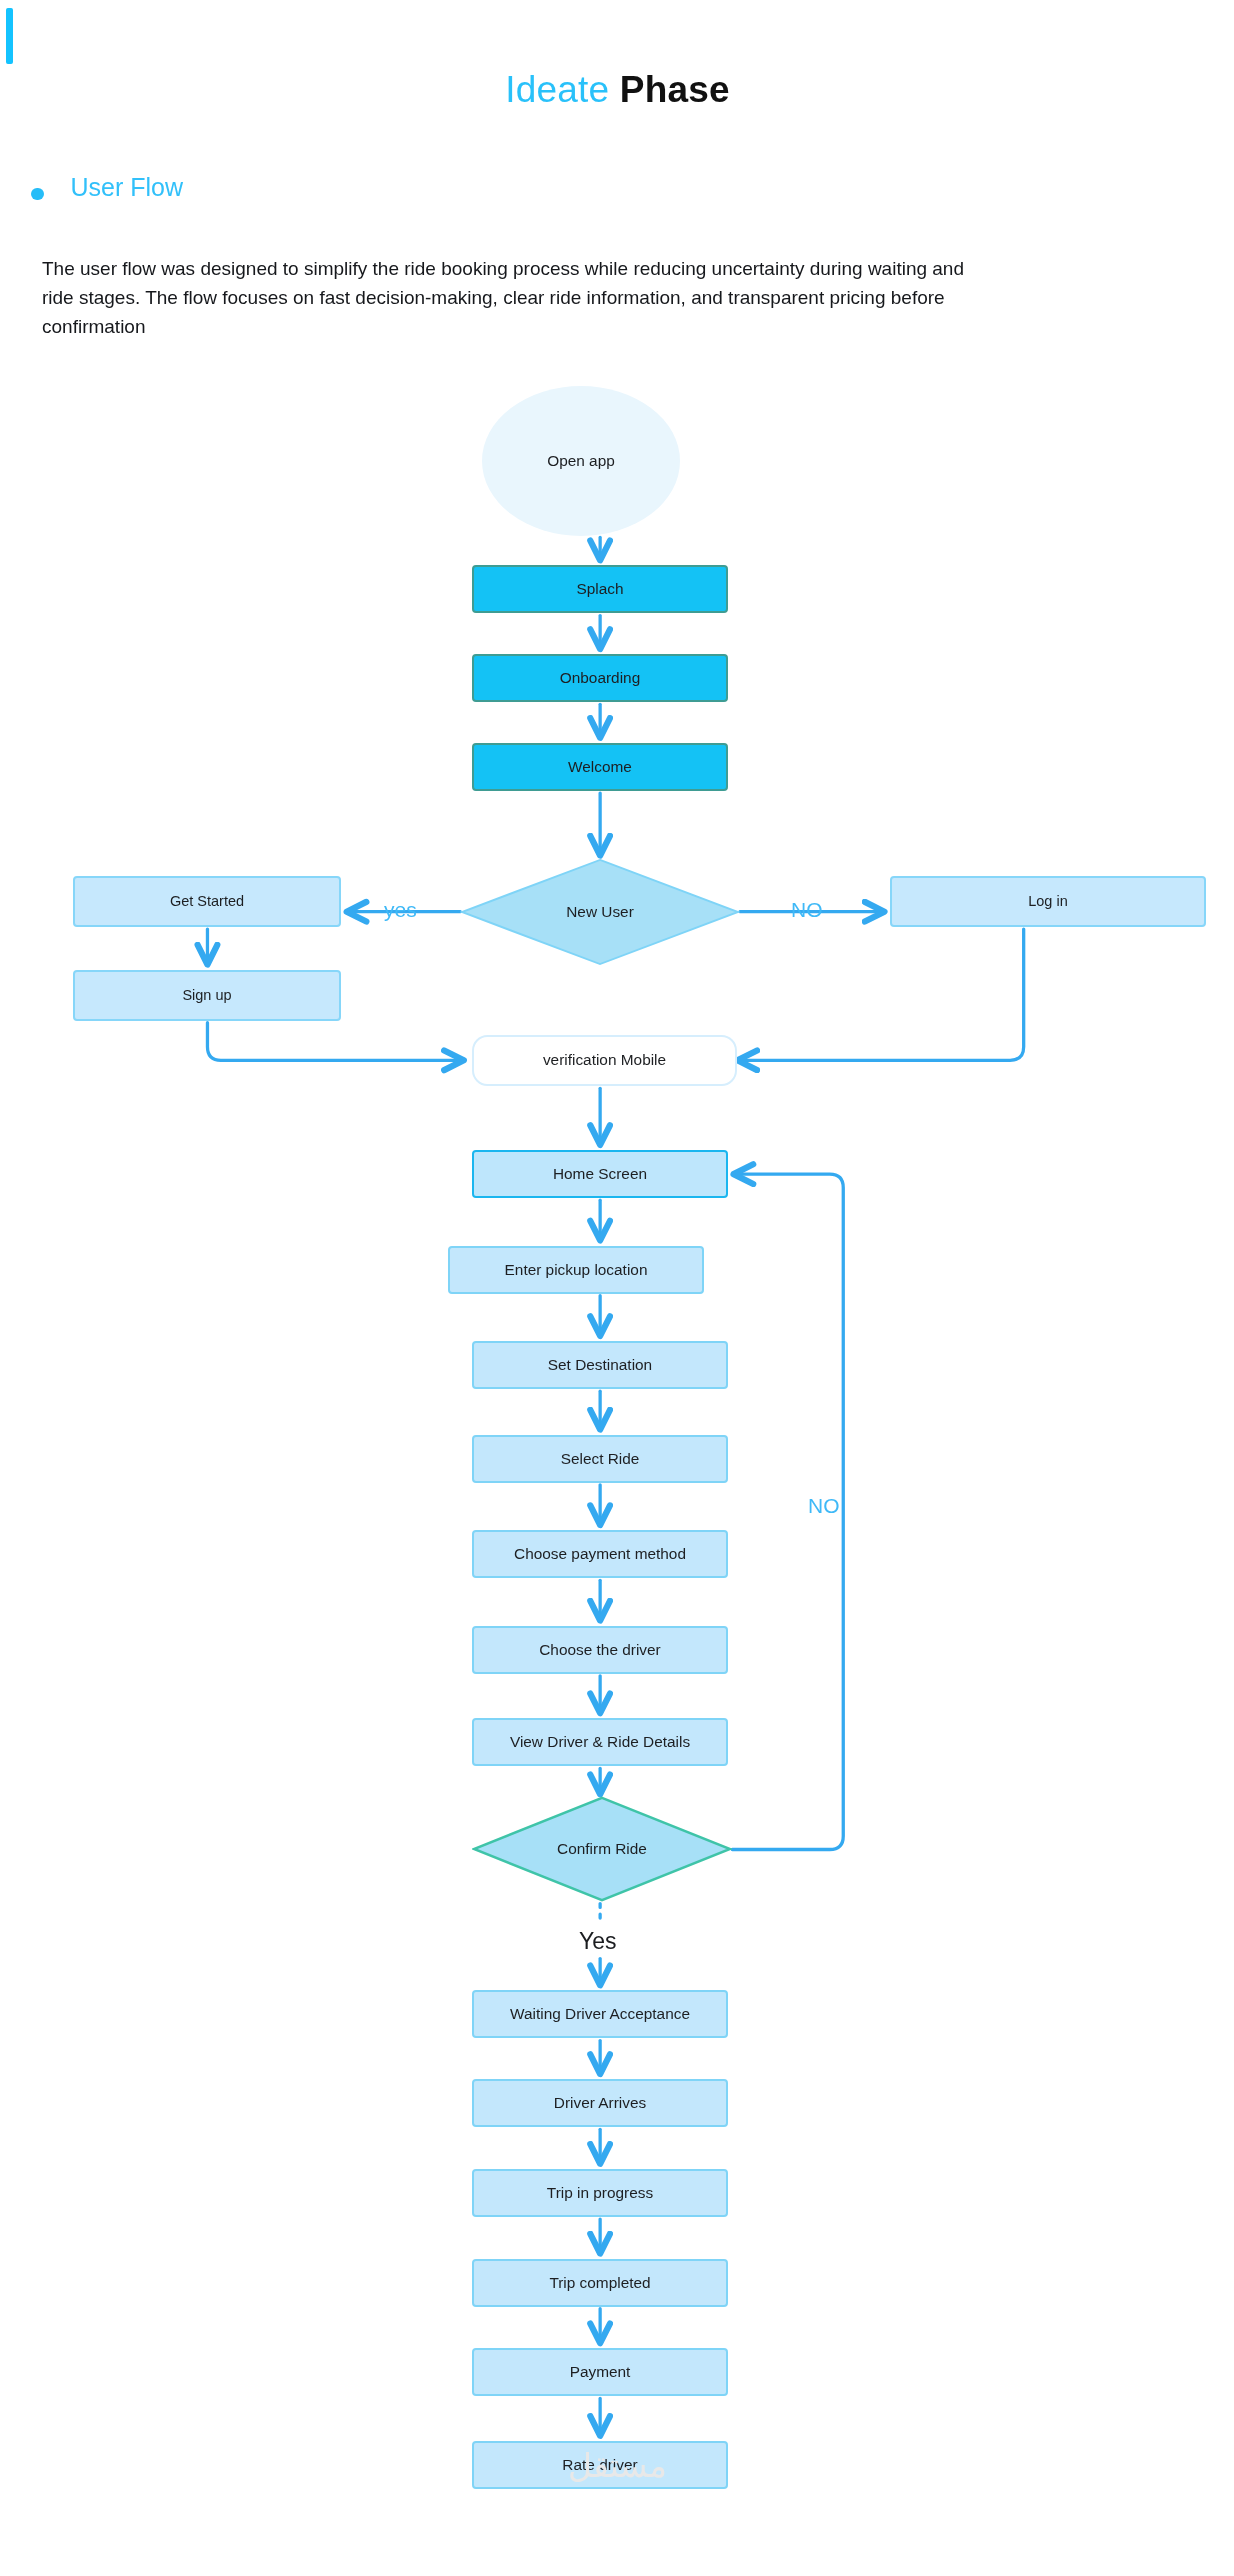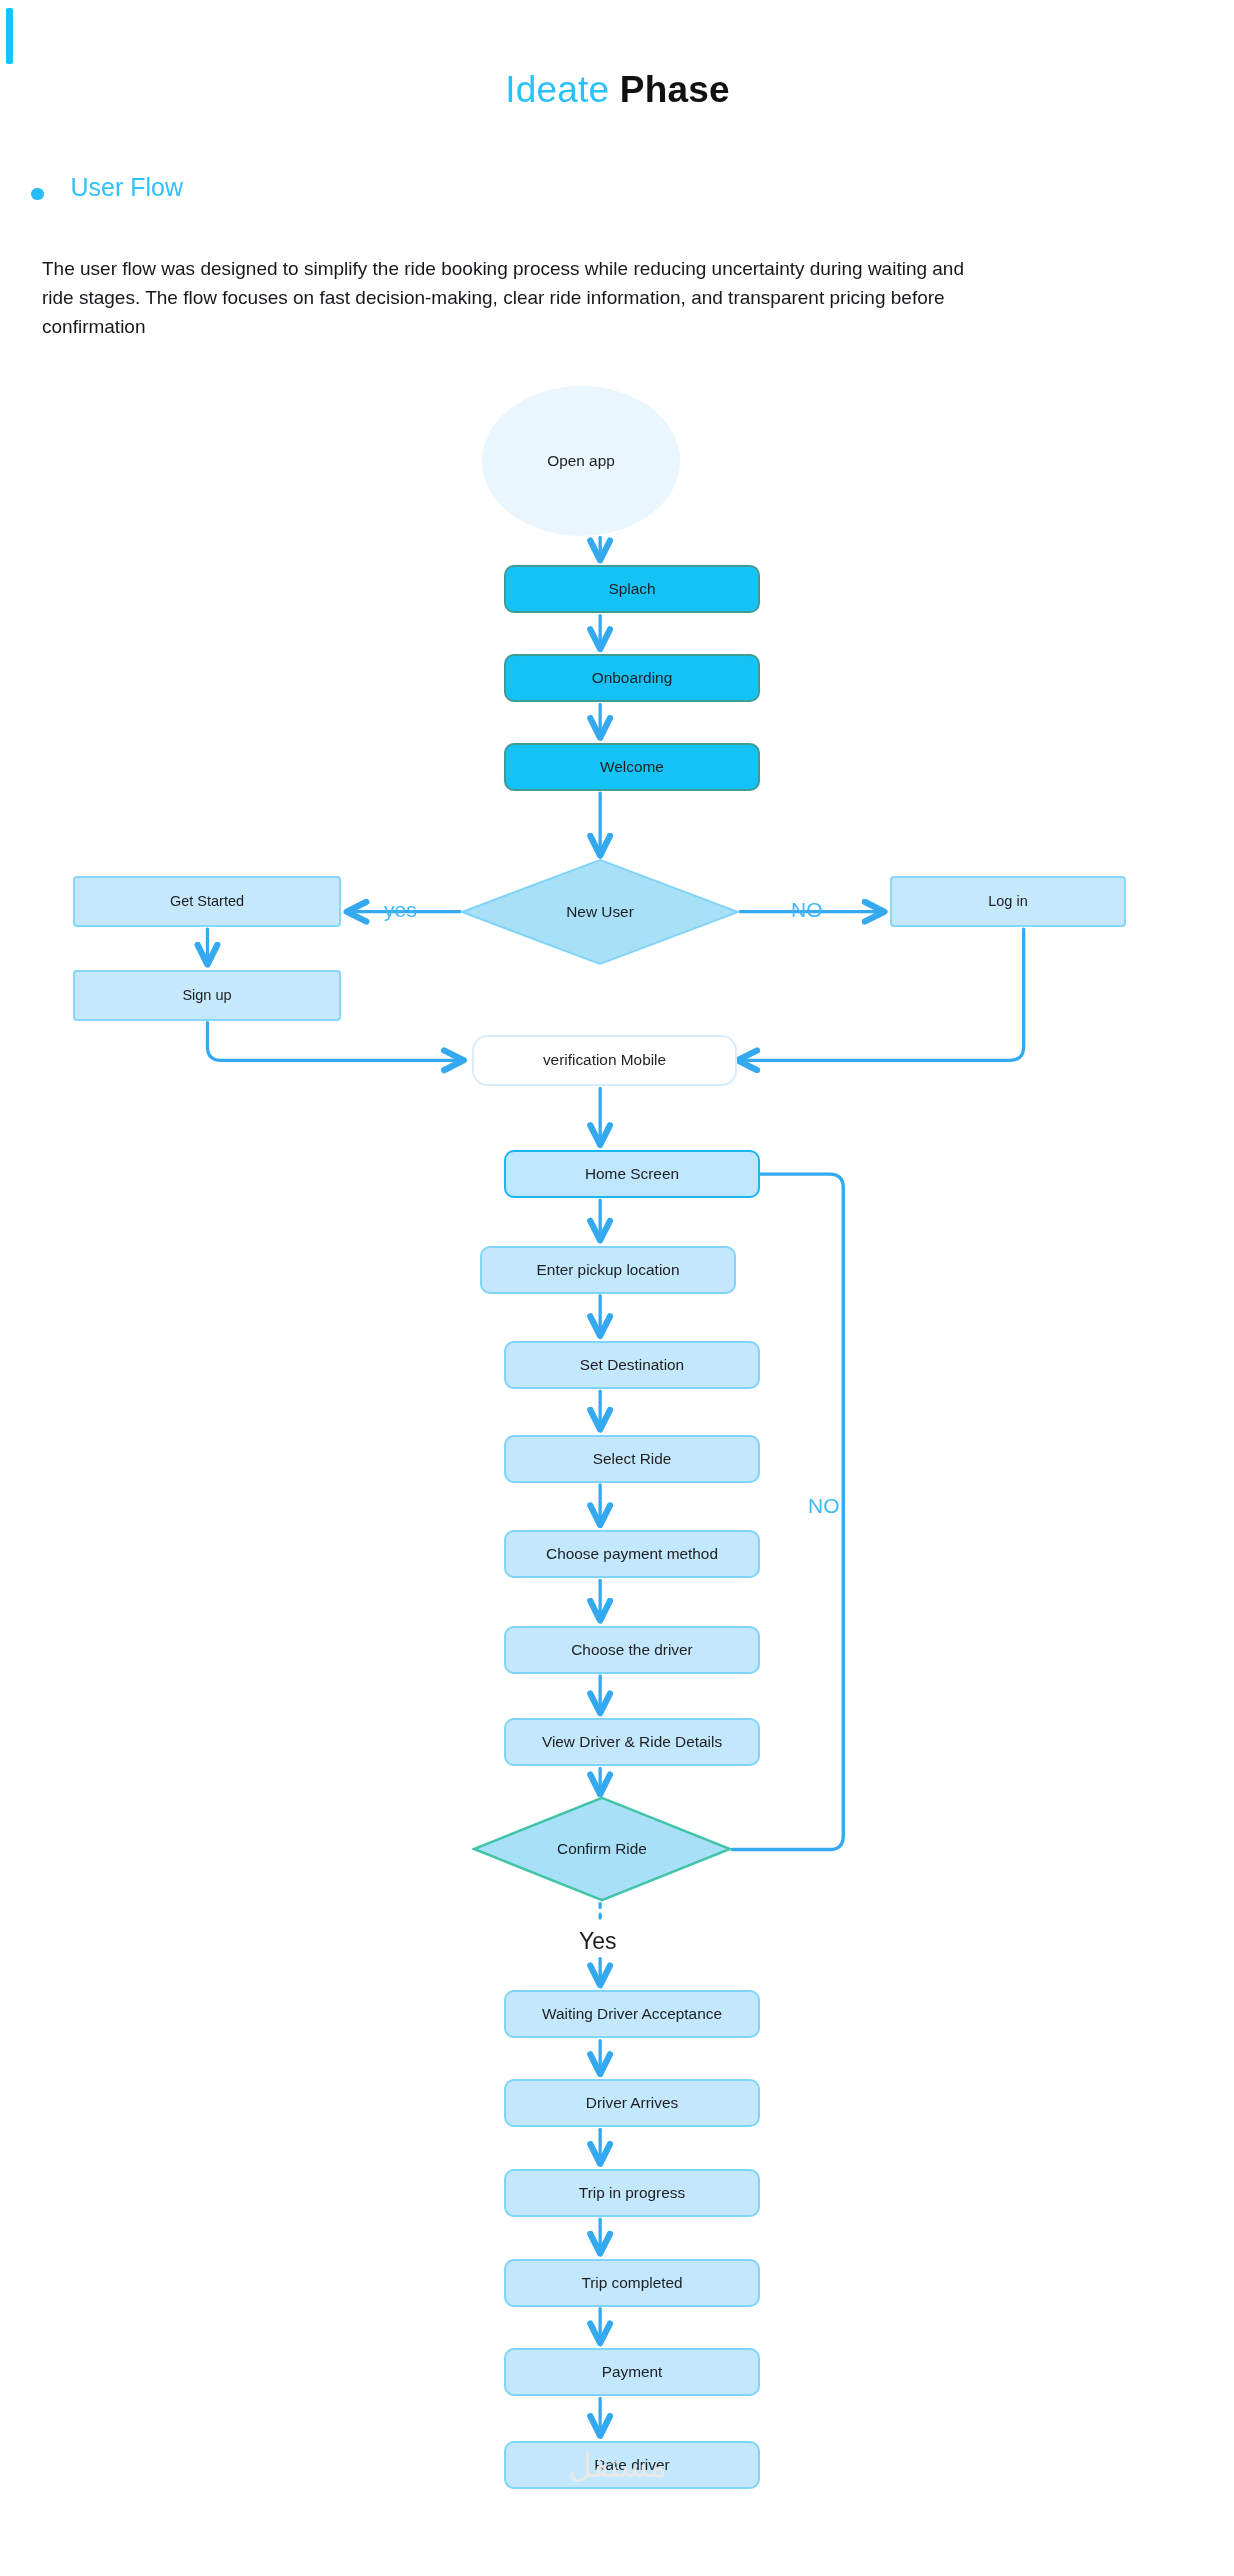--- a/index.html
+++ b/index.html
@@ -100,22 +100,21 @@
     text-align: center;
     color: #1d1f22;
     font-size: 15.4px;
     font-weight: 400;
     line-height: 1.2;
     z-index: 3;
   }
 
   
   .node.pill {
-    border-radius: 10px;
-    margin-left: 32px;
+    border-radius: 4px;
   }
   
   .node.bright {
     background: #14C2F5;
     border: 2.9px solid #3F9C93;
   }
   
   .node.step {
     background: #C3E7FC;
     border: 2.9px solid #7FD4F7;
@@ -294,21 +293,21 @@
   </div>
 
   <div class="node branch" style="left:73px;top:876px;width:268px;height:51px;">
     <span>Get Started</span>
   </div>
 
   <div class="node branch" style="left:73px;top:970px;width:268px;height:51px;">
     <span>Sign up</span>
   </div>
 
-  <div class="node branch" style="left:890px;top:876px;width:236px;height:51px;">
+  <div class="node branch" style="left:890px;top:876px;width:316px;height:51px;">
     <span>Log in</span>
   </div>
 
   <div class="node outline" style="left:472px;top:1035px;width:265px;height:51px;">
     <span>verification Mobile</span>
   </div>
 
   <div class="node pill step-accent" style="left:472px;top:1150px;width:256px;height:48px;">
     <span>Home Screen</span>
   </div>

